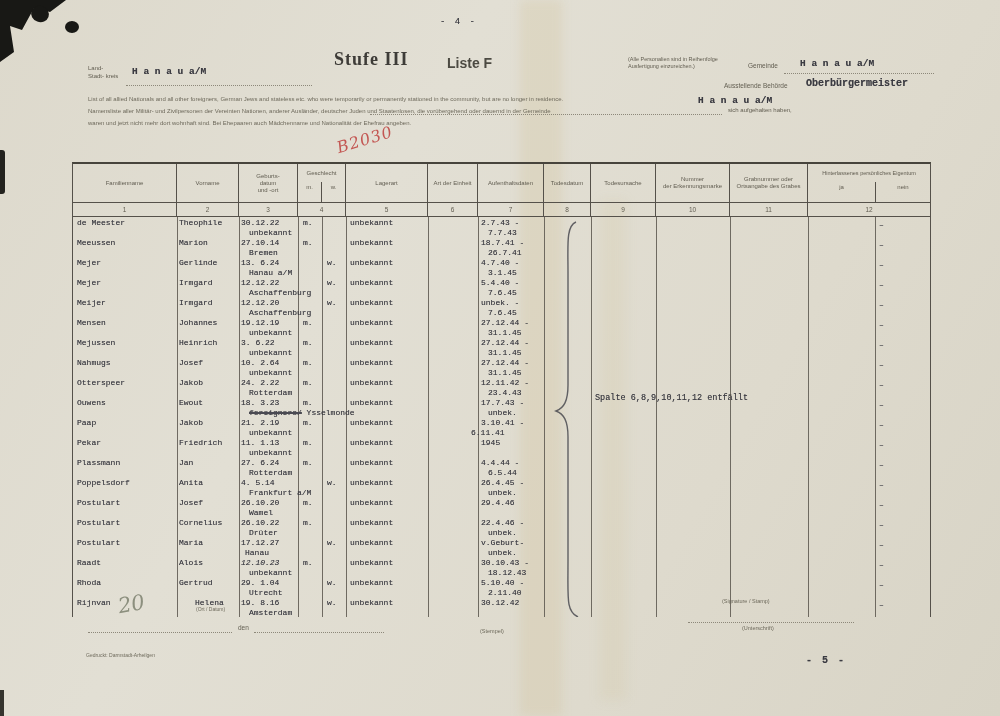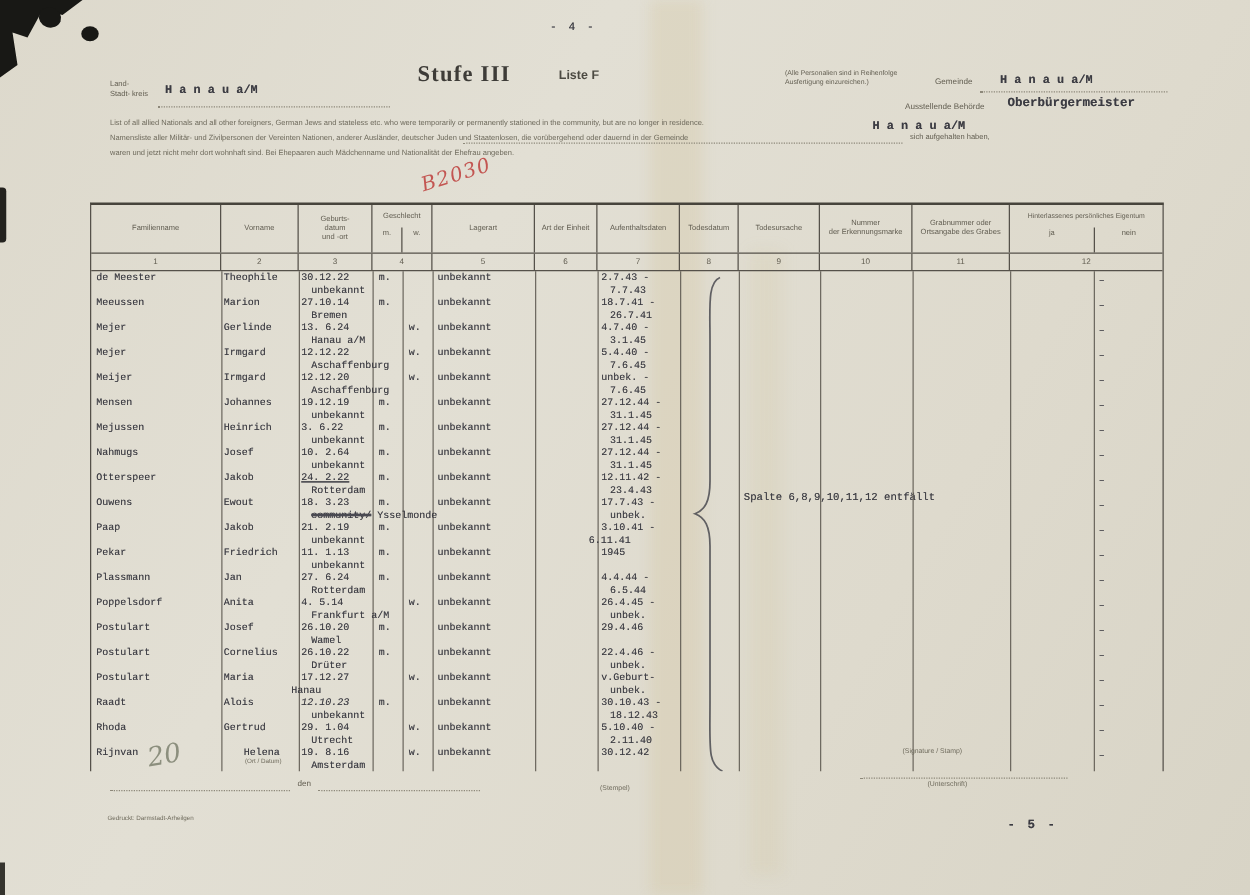--- a/index.html
+++ b/index.html
@@ -53,21 +53,21 @@
   <svg class="abs" style="left:0;top:0" width="110" height="110">
     <polygon class="tear" points="0,0 66,0 50,12 34,8 22,30 10,26 14,52 0,62"></polygon>
     <ellipse class="tear" cx="40" cy="14" rx="9" ry="8" transform="rotate(20 40 14)"></ellipse>
     <ellipse class="tear" cx="72" cy="27" rx="7" ry="6"></ellipse>
   </svg>
   <div class="abs" style="left:0;top:150px;width:5px;height:44px;background:#23221e;border-radius:0 3px 3px 0;"></div>
   <div class="abs" style="left:0;top:690px;width:4px;height:26px;background:#35342e;"></div>
 
   <div class="abs typed" style="left:440px;top:17px;font-size:9px;letter-spacing:2px;">- 4 -</div>
   <div class="abs" style="left:334px;top:49px;font-family:'Liberation Serif',serif;font-weight:bold;font-size:18px;letter-spacing:1px;color:#3e3c38;">Stufe III</div>
-  <div class="abs form" style="left:447px;top:55px;font-size:10px;font-weight:bold;color:#4c4a42;">Liste F</div>
+  <div class="abs form" style="left:447px;top:55px;font-size:14px;font-weight:bold;color:#4c4a42;">Liste F</div>
 
   <div class="abs form" style="left:88px;top:64px;font-size:6px;line-height:8px;white-space:pre-line;">Land-
 Stadt- kreis</div>
   <div class="abs typed b" style="left:132px;top:66px;font-size:9.5px;">H a n a u   a/M</div>
   <div class="abs dotted" style="left:126px;top:84px;width:186px;"></div>
 
   <div class="abs form" style="left:628px;top:56px;font-size:5.5px;line-height:7px;white-space:pre-line;">(Alle Personalien sind in Reihenfolge
 Ausfertigung einzureichen.)</div>
 
   <div class="abs form" style="left:748px;top:62px;font-size:6.5px;">Gemeinde</div>
@@ -236,33 +236,33 @@
           <div class="cell" style="left: 176px; top: 151px;">unbekannt</div>
           <div class="cell" style="left: 230px; top: 141px;">m.</div>
           <div class="cell" style="left: 277px; top: 141px;">unbekannt</div>
           <div class="cell" style="left: 408px; top: 141px;">27.12.44 -</div>
           <div class="cell" style="left: 415px; top: 151px;">31.1.45</div>
           <div class="cell" style="left: 806px; top: 143px;">–</div>
         </div>
         <div>
           <div class="cell" style="left: 4px; top: 161px;">Otterspeer</div>
           <div class="cell" style="left: 106px; top: 161px;">Jakob</div>
-          <div class="cell" style="left: 168px; top: 161px; text-decoration: underline;">24. 2.22</div>
+          <div class="cell" style="left: 168px; top: 161px;">24. 2.22</div>
           <div class="cell" style="left: 176px; top: 171px;">Rotterdam</div>
           <div class="cell" style="left: 230px; top: 161px;">m.</div>
           <div class="cell" style="left: 277px; top: 161px;">unbekannt</div>
           <div class="cell" style="left: 408px; top: 161px;">12.11.42 -</div>
           <div class="cell" style="left: 415px; top: 171px;">23.4.43</div>
           <div class="cell" style="left: 806px; top: 163px;">–</div>
         </div>
         <div>
           <div class="cell" style="left: 4px; top: 181px;">Ouwens</div>
           <div class="cell" style="left: 106px; top: 181px;">Ewout</div>
           <div class="cell" style="left: 168px; top: 181px;">18. 3.23</div>
-          <div class="cell" style="left: 176px; top: 191px;"><s>community/</s> Ysselmonde</div>
+          <div class="cell" style="left: 176px; top: 191px;"><s>foreigners/</s> Ysselmonde</div>
           <div class="cell" style="left: 230px; top: 181px;">m.</div>
           <div class="cell" style="left: 277px; top: 181px;">unbekannt</div>
           <div class="cell" style="left: 408px; top: 181px;">17.7.43 -</div>
           <div class="cell" style="left: 415px; top: 191px;">unbek.</div>
           <div class="cell" style="left: 806px; top: 183px;">–</div>
         </div>
         <div>
           <div class="cell" style="left: 4px; top: 201px;">Paap</div>
           <div class="cell" style="left: 106px; top: 201px;">Jakob</div>
           <div class="cell" style="left: 168px; top: 201px;">21. 2.19</div>
@@ -323,21 +323,21 @@
           <div class="cell" style="left: 230px; top: 301px;">m.</div>
           <div class="cell" style="left: 277px; top: 301px;">unbekannt</div>
           <div class="cell" style="left: 408px; top: 301px;">22.4.46 -</div>
           <div class="cell" style="left: 415px; top: 311px;">unbek.</div>
           <div class="cell" style="left: 806px; top: 303px;">–</div>
         </div>
         <div>
           <div class="cell" style="left: 4px; top: 321px;">Postulart</div>
           <div class="cell" style="left: 106px; top: 321px;">Maria</div>
           <div class="cell" style="left: 168px; top: 321px;">17.12.27</div>
-          <div class="cell" style="left: 160px; top: 331px;">Hanau</div>
+          <div class="cell" style="left: 172px; top: 331px;">Hanau</div>
           <div class="cell" style="left: 254px; top: 321px;">w.</div>
           <div class="cell" style="left: 277px; top: 321px;">unbekannt</div>
           <div class="cell" style="left: 408px; top: 321px;">v.Geburt-</div>
           <div class="cell" style="left: 415px; top: 331px;">unbek.</div>
           <div class="cell" style="left: 806px; top: 323px;">–</div>
         </div>
         <div>
           <div class="cell" style="left: 4px; top: 341px;">Raadt</div>
           <div class="cell" style="left: 106px; top: 341px;">Alois</div>
           <div class="cell" style="left: 168px; top: 341px; font-style: italic;">12.10.23</div>

